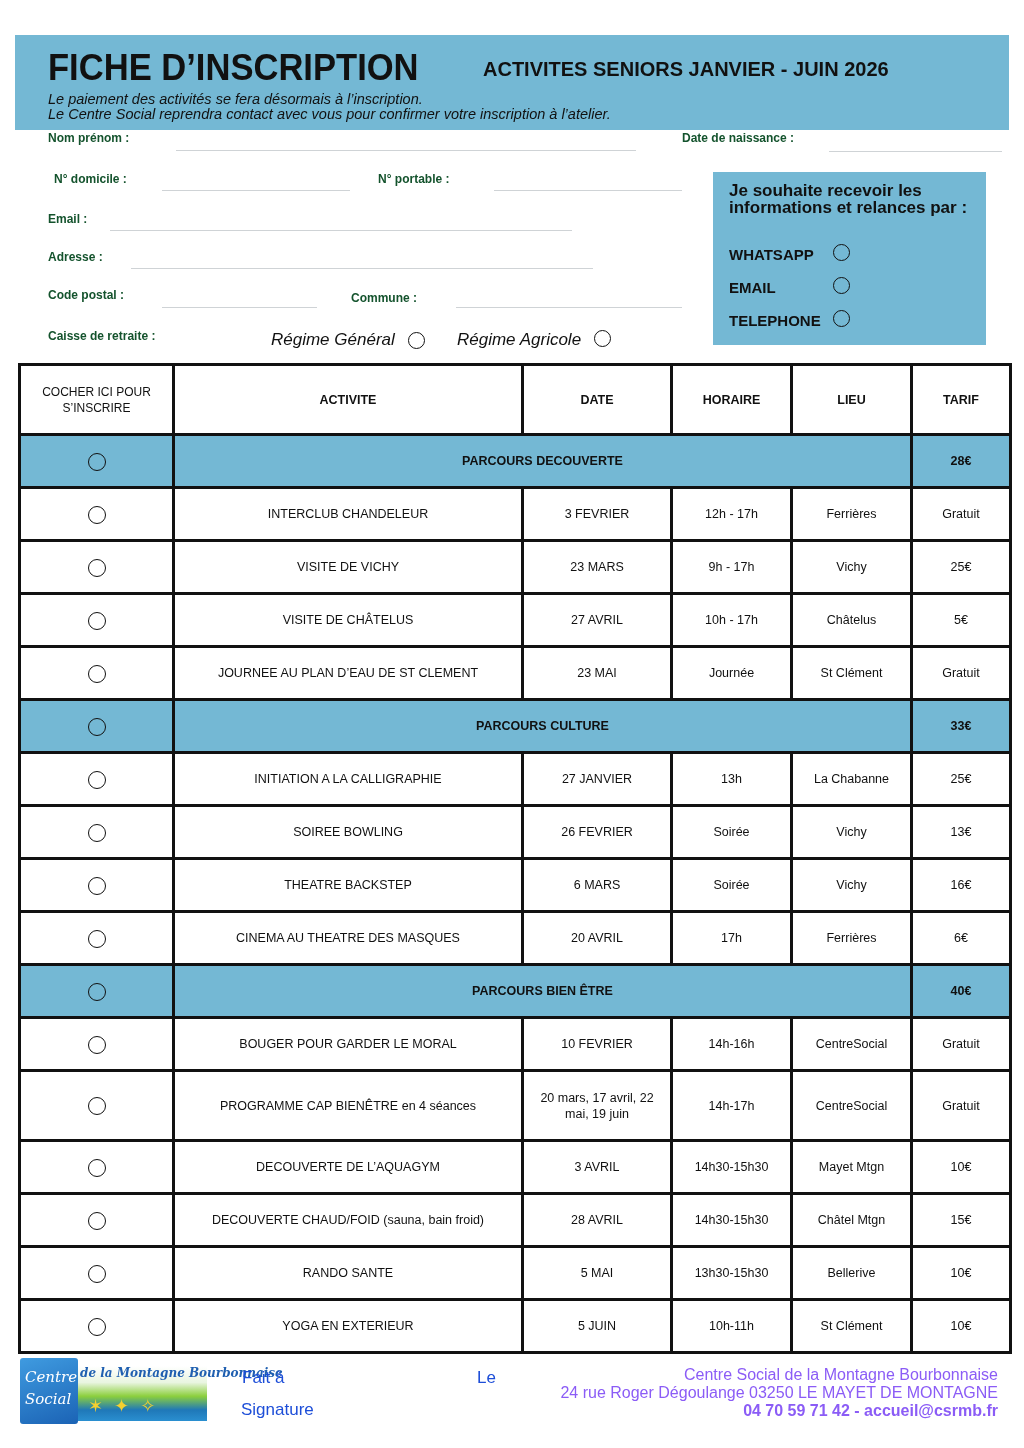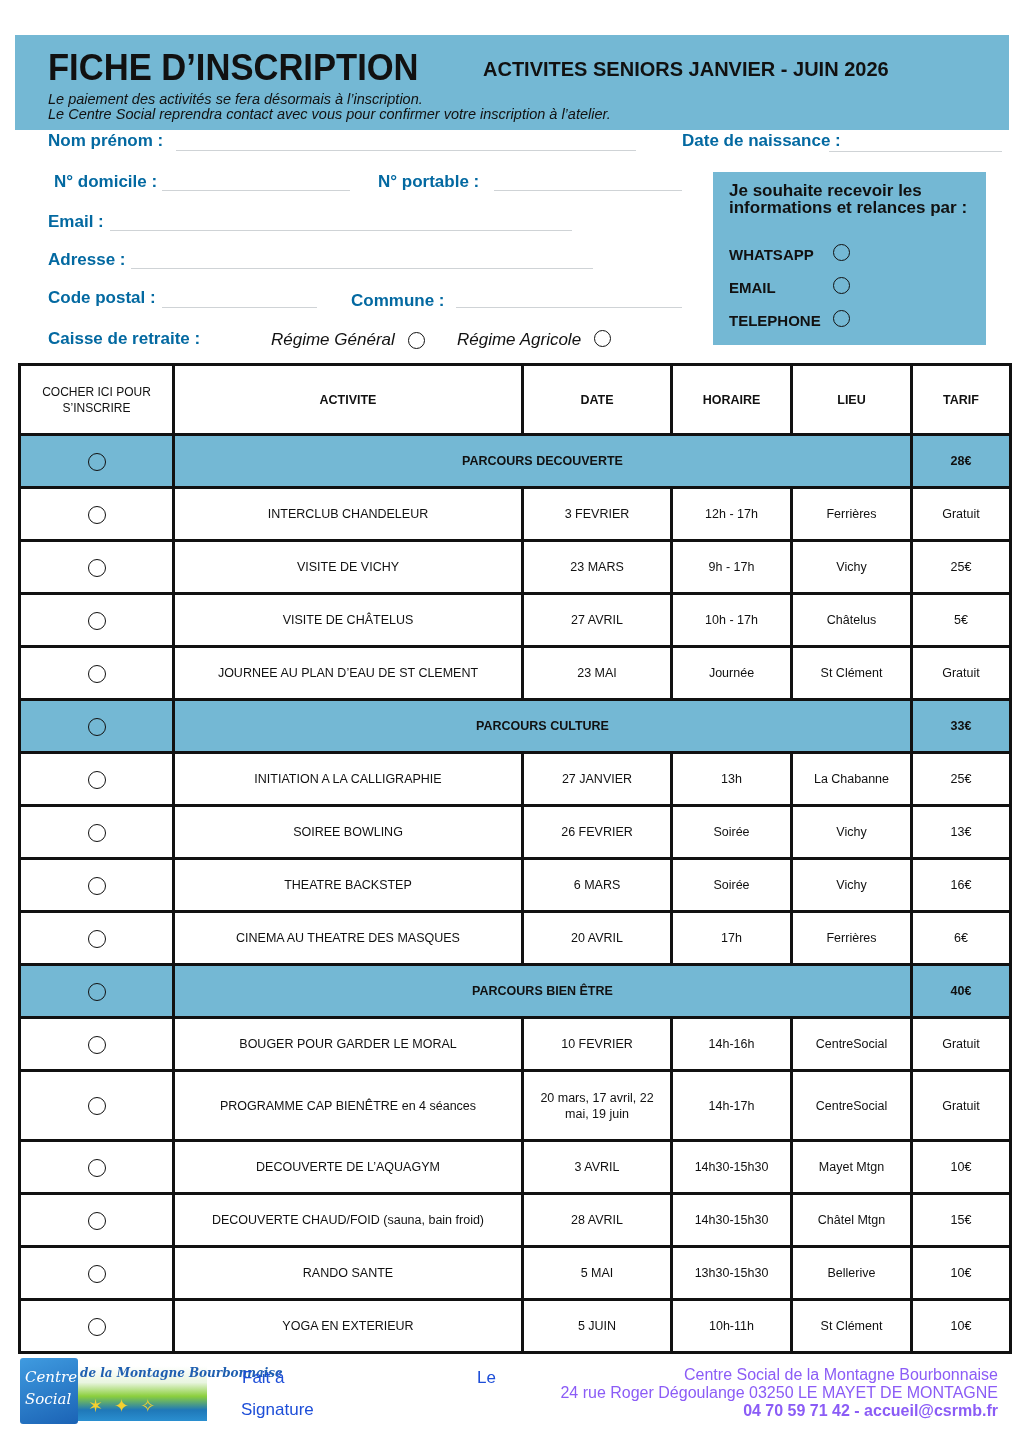--- a/index.html
+++ b/index.html
@@ -6,21 +6,21 @@
   html, body { width: 1024px; height: 1448px; background: #ffffff; overflow: hidden; }
   body { position: relative; font-family: "Liberation Sans", "DejaVu Sans", sans-serif; color: #111; }
 
   .banner { position: absolute; left: 15px; top: 15px; width: 994px; height: 95px; background: #74b8d4; margin-top: 20px; }
   .banner .title { position: absolute; left: 33px; top: 12px; font-size: 36px; font-weight: bold; letter-spacing: 0px; color: #111; font-family: "Liberation Sans", sans-serif; transform: scaleX(0.96); transform-origin: left; }
   .banner .subtitle { position: absolute; left: 468px; top: 23px; font-size: 20px; font-weight: bold; color: #111; }
   .banner .note { position: absolute; left: 33px; font-size: 14.5px; font-style: italic; color: #111; }
   .banner .note1 { top: 56px; }
   .banner .note2 { top: 71px; }
 
-  .field-label { position: absolute; font-size: 17px; font-weight: bold; color: #0369a1; white-space: nowrap; }
+  .field-label { position: absolute; font-size: 12px; font-weight: bold; color: #14532d; white-space: nowrap; }
   .field-line { position: absolute; height: 1px; background: #cfd3d6; }
 
   .radio { display: inline-block; width: 17px; height: 17px; border: 1.5px solid #111; border-radius: 50%; background: transparent; }
 
   .opt-label { position: absolute; font-size: 17px; font-style: italic; color: #111; white-space: nowrap; }
 
   .contact-box { position: absolute; left: 713px; top: 172px; width: 273px; height: 173px; background: #74b8d4; padding-left: 44px; }
   .contact-box .heading { position: absolute; left: 16px; top: 10px; width: 250px; font-size: 17px; font-weight: bold; line-height: 17px; color: #111; }
   .contact-box .row { position: absolute; left: 16px; font-size: 15px; font-weight: bold; color: #111; }
   .contact-box .row .radio { position: absolute; left: 104px; top: -2px; }

